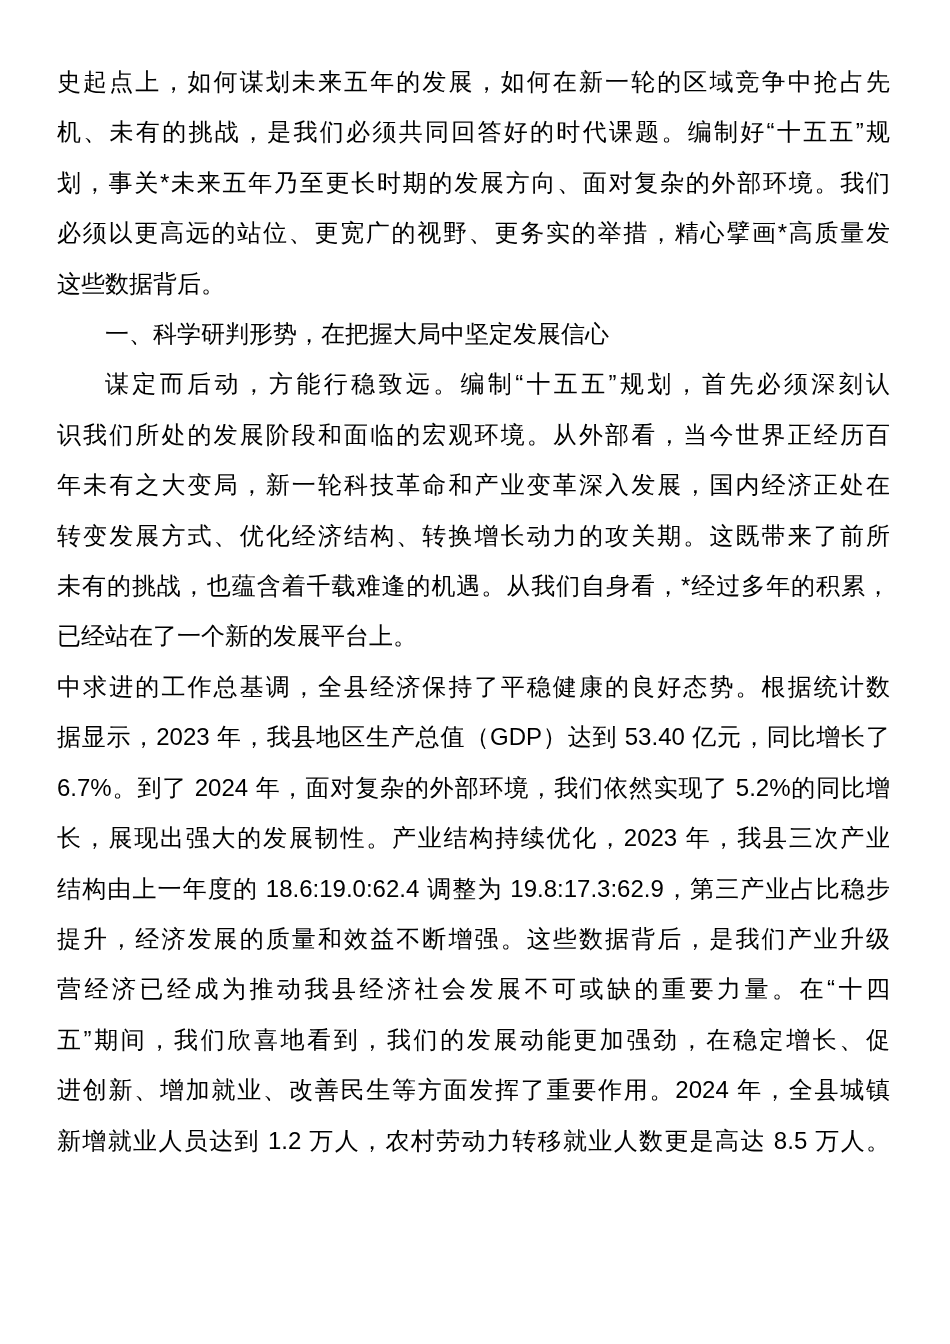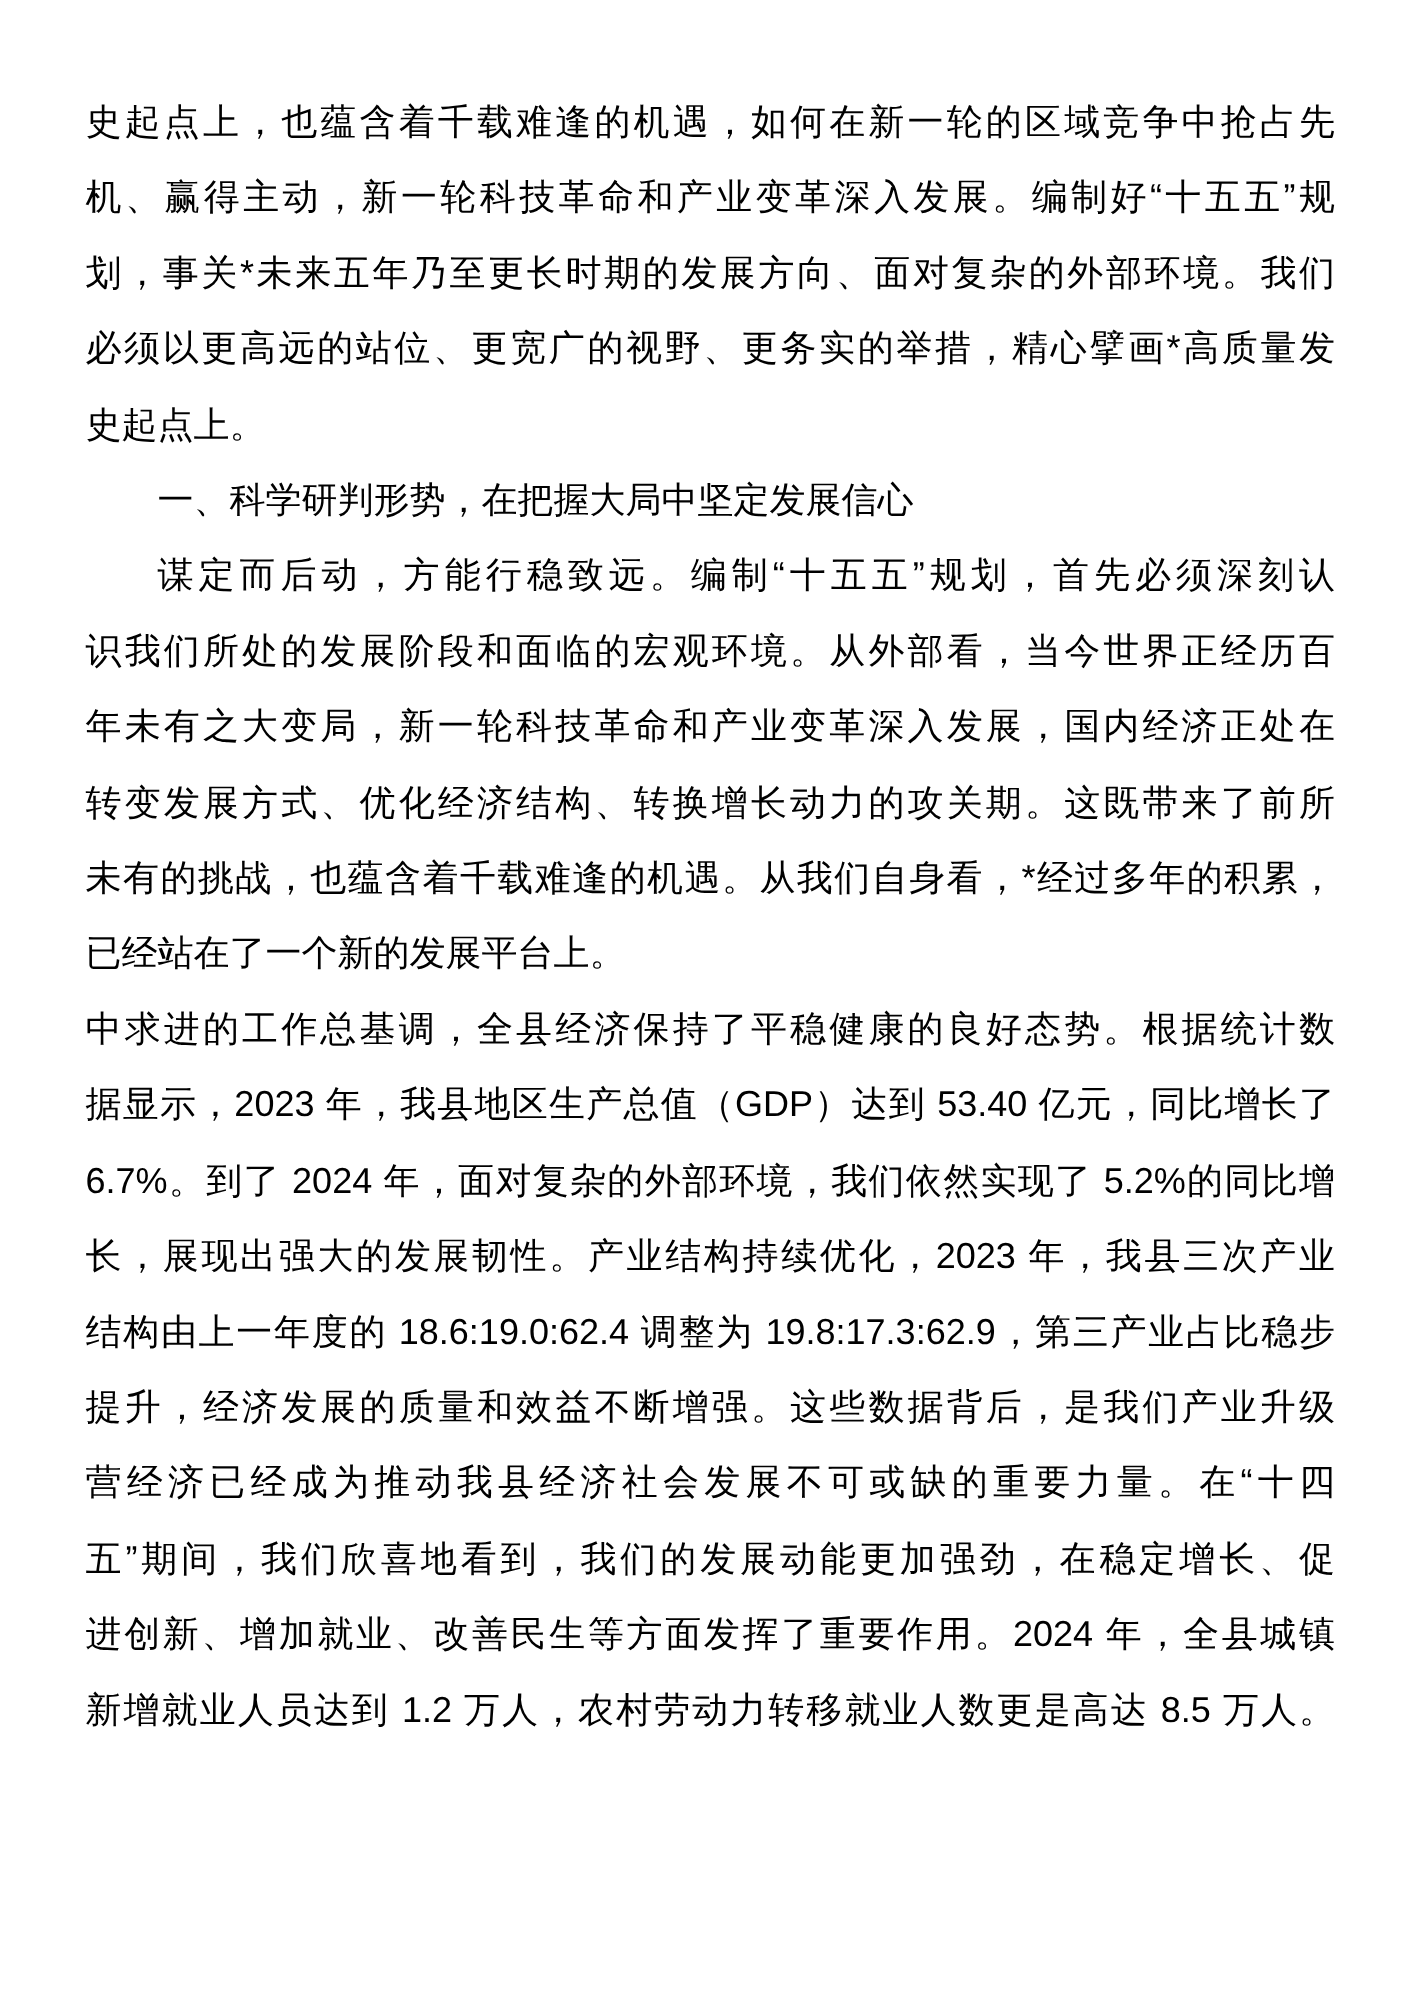--- a/index.html
+++ b/index.html
@@ -43,25 +43,25 @@
   .heading .line {
     font-weight: 400; 
   }
 </style>
 </head>
 <body>
 
 <div class="page">
   <div class="text-block">
       <div class="paragraph">
-        <div class="line fill">史起点上，也蕴含着千载难逢的机遇，如何在新一轮的区域竞争中抢占先</div>
-        <div class="line fill">机、赢得主动，新一轮科技革命和产业变革深入发展。编制好“十五五”规</div>
+        <div class="line fill">史起点上，如何谋划未来五年的发展，如何在新一轮的区域竞争中抢占先</div>
+        <div class="line fill">机、未有的挑战，是我们必须共同回答好的时代课题。编制好“十五五”规</div>
         <div class="line fill">划，事关*未来五年乃至更长时期的发展方向、面对复杂的外部环境。我们</div>
         <div class="line fill">必须以更高远的站位、更宽广的视野、更务实的举措，精心擘画*高质量发</div>
-        <div class="line">史起点上。</div>
+        <div class="line">这些数据背后。</div>
       </div>
       <div class="paragraph heading">
         <div class="line indent">一、科学研判形势，在把握大局中坚定发展信心</div>
       </div>
       <div class="paragraph">
         <div class="line fill indent">谋定而后动，方能行稳致远。编制“十五五”规划，首先必须深刻认</div>
         <div class="line fill">识我们所处的发展阶段和面临的宏观环境。从外部看，当今世界正经历百</div>
         <div class="line fill">年未有之大变局，新一轮科技革命和产业变革深入发展，国内经济正处在</div>
         <div class="line fill">转变发展方式、优化经济结构、转换增长动力的攻关期。这既带来了前所</div>
         <div class="line fill">未有的挑战，也蕴含着千载难逢的机遇。从我们自身看，*经过多年的积累，</div>

